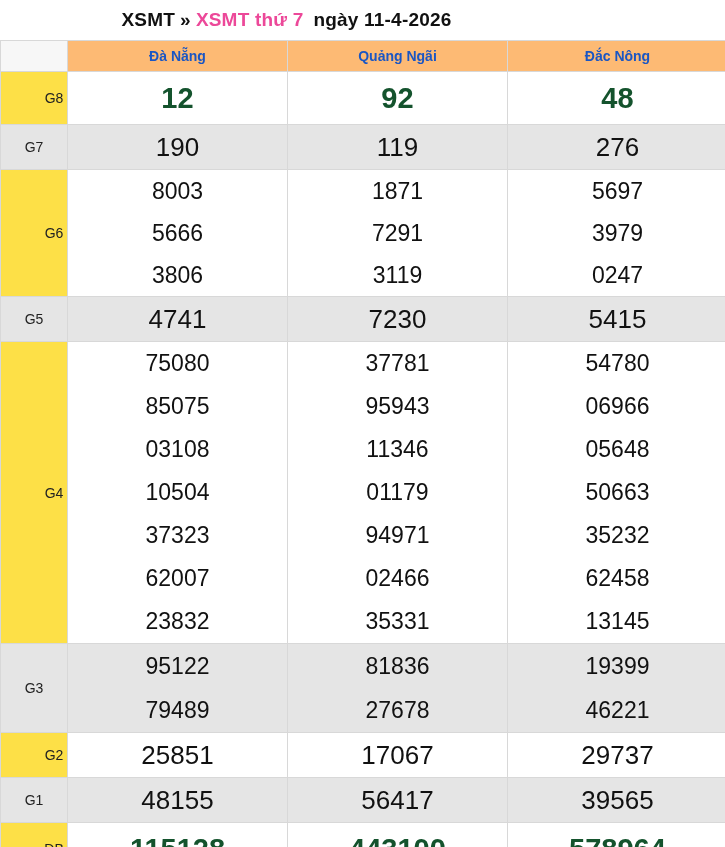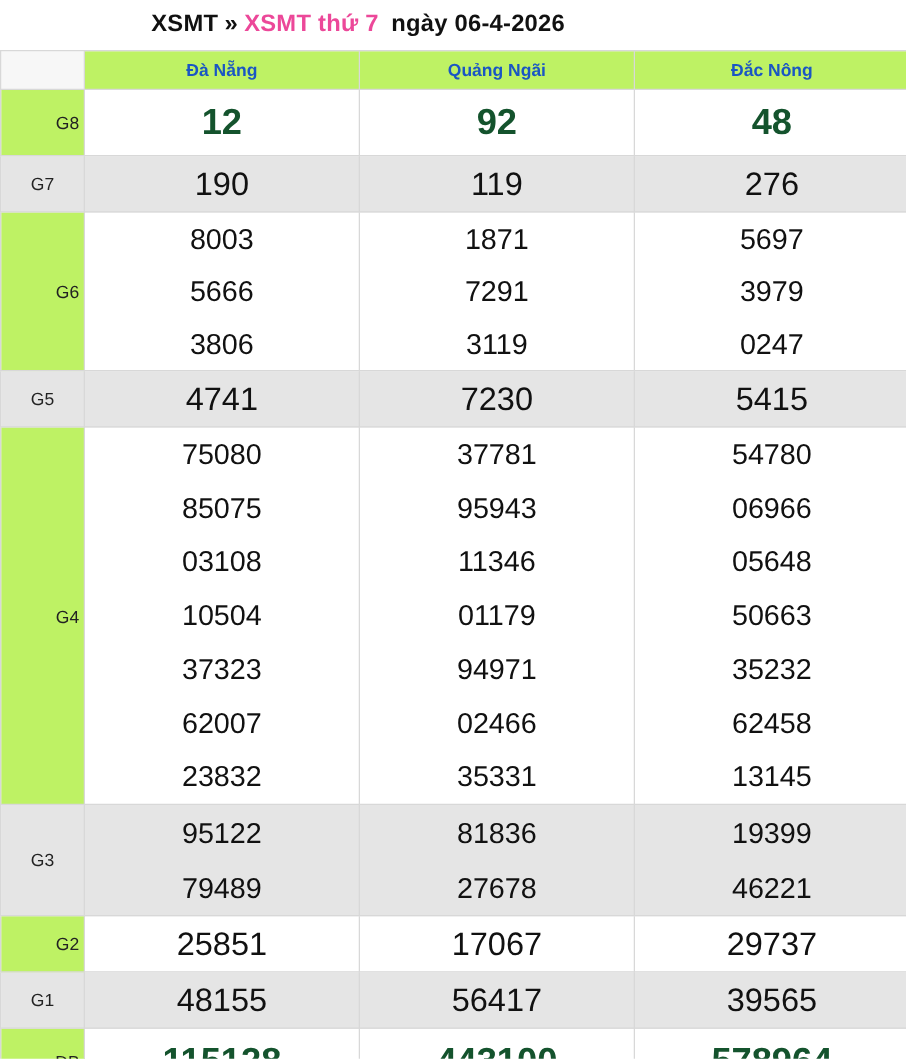--- a/index.html
+++ b/index.html
@@ -50,38 +50,38 @@
   table.result td, table.result th {
     border: 1px solid #d8d8d8;
     text-align: center;
     vertical-align: middle;
     padding: 0;
   }
   .col-label { width: 66px; }
   .col-prov { width: 219px; }
   .head-row th {
     height: 30px;
-    background: #bef264;
+    background: #fdba74;
     font-size: 14px;
     font-weight: bold;
     color: #1a56c4;
   }
   .head-row th.blank {
     background: #f7f7f7;
   }
   .row-label {
     font-size: 14px;
     color: #222;
     background: #ffffff;
   }
   .shade .row-label, td.shade {
     background: #e5e5e5;
   }
   .plain .row-label, td.plain {
-    background: #bef264;
+    background: #fde047;
     padding-left: 40px;
   }
   .cellnum {
     font-size: 26px;
     color: #111;
     line-height: 44px;
     height: 44px;
   }
   .cellnum.big {
     font-size: 29px;
@@ -113,21 +113,21 @@
 </head>
 <body>
 
 <div class="page">
 
   <div class="title-bar">
     <span class="normal">XSMT</span>
     <span class="sep">»</span>
     <span class="red">XSMT thứ 7</span>
     <span class="sep"> </span>
-    <span class="normal">ngày 06-4-2026</span>
+    <span class="normal">ngày 11-4-2026</span>
   </div>
 
   <table class="result">
     <thead>
       <tr class="head-row">
         <th class="col-label blank"></th>
         <th class="col-prov">Đà Nẵng</th>
         <th class="col-prov">Quảng Ngãi</th>
         <th class="col-prov">Đắc Nông</th>
       </tr>

